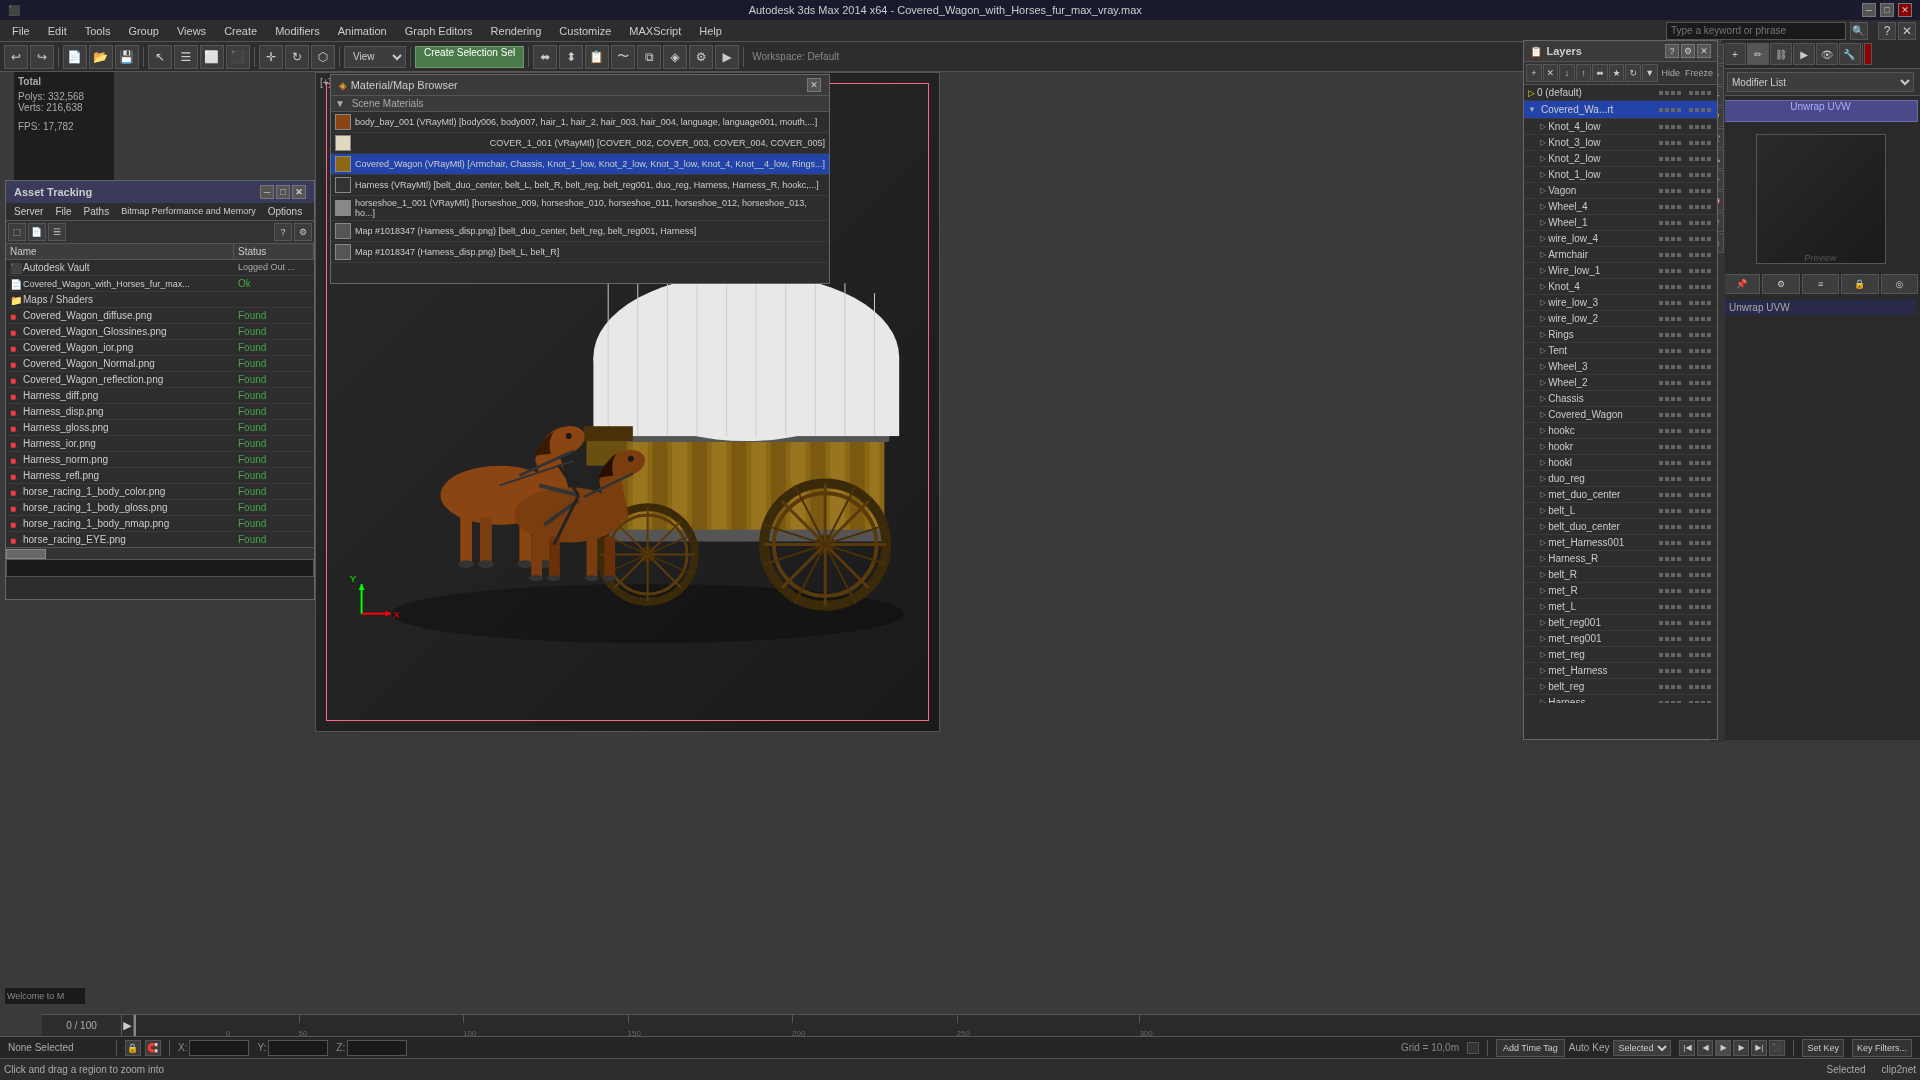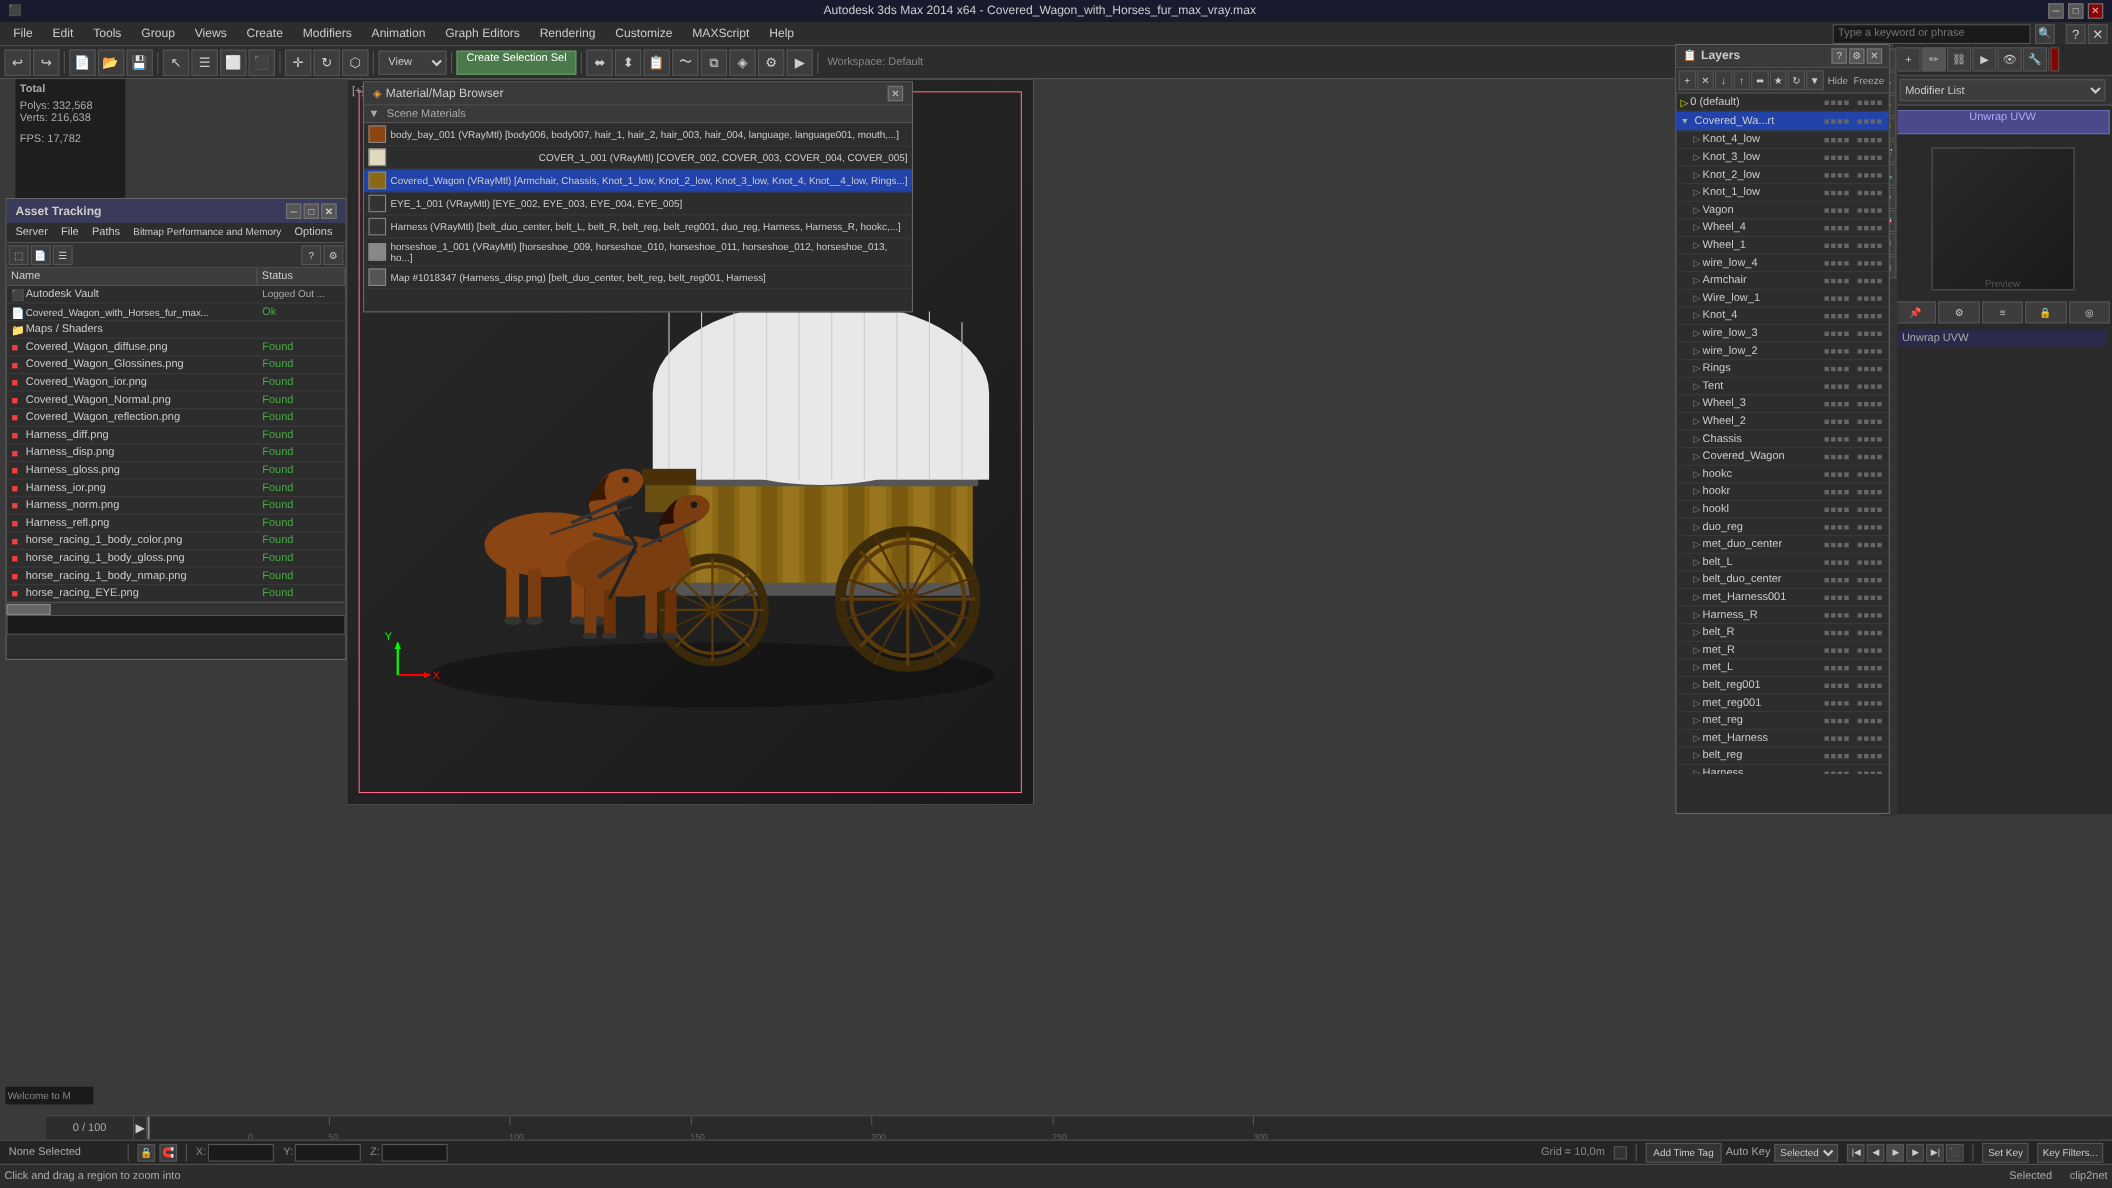--- a/index.html
+++ b/index.html
@@ -385,33 +385,33 @@
     <div class="mat-row">
       <div class="mat-color" style="background:#e0d8c0;"></div>
       <div class="mat-name" style="font-size:9px;text-align:right;">COVER_1_001 (VRayMtl) [COVER_002, COVER_003, COVER_004, COVER_005]</div>
     </div>
     <div class="mat-row selected">
       <div class="mat-color" style="background:#8B6914;"></div>
       <div class="mat-name" style="font-size:9px;">Covered_Wagon (VRayMtl) [Armchair, Chassis, Knot_1_low, Knot_2_low, Knot_3_low, Knot_4, Knot__4_low, Rings...]</div>
     </div>
     <div class="mat-row">
       <div class="mat-color" style="background:#333;"></div>
-      <div class="mat-name" style="font-size:9px;">EYE_1_001 (VRayMtl) [EYE_002, EYE_003, EYE_004, EYE_005]</div>
-    </div>
-    <div class="mat-row">
-      <div class="mat-color" style="background:#333;"></div>
       <div class="mat-name" style="font-size:9px;">Harness (VRayMtl) [belt_duo_center, belt_L, belt_R, belt_reg, belt_reg001, duo_reg, Harness, Harness_R, hookc,...]</div>
     </div>
     <div class="mat-row">
       <div class="mat-color" style="background:#888;"></div>
       <div class="mat-name" style="font-size:9px;">horseshoe_1_001 (VRayMtl) [horseshoe_009, horseshoe_010, horseshoe_011, horseshoe_012, horseshoe_013, ho...]</div>
     </div>
     <div class="mat-row">
       <div class="mat-color" style="background:#555;"></div>
       <div class="mat-name" style="font-size:9px;">Map #1018347 (Harness_disp.png) [belt_duo_center, belt_reg, belt_reg001, Harness]</div>
+    </div>
+    <div class="mat-row">
+      <div class="mat-color" style="background:#555;"></div>
+      <div class="mat-name" style="font-size:9px;">Map #1018347 (Harness_disp.png) [belt_L, belt_R]</div>
     </div>
   </div>
 </div>
 
 <div id="viewport" style="top: 72px; left: 315px; width: 625px; height: 660px;">
   <div id="viewport-label" style="position:absolute;top:4px;left:4px;z-index:5;font-size:10px;color:#aaa;">[+][Perspective][Shaded]</div>
   <div class="wagon-scene">
 
     <div style="position:absolute;top:10px;left:10px;right:10px;bottom:10px;border:1px solid #ff6688;"></div>
 

